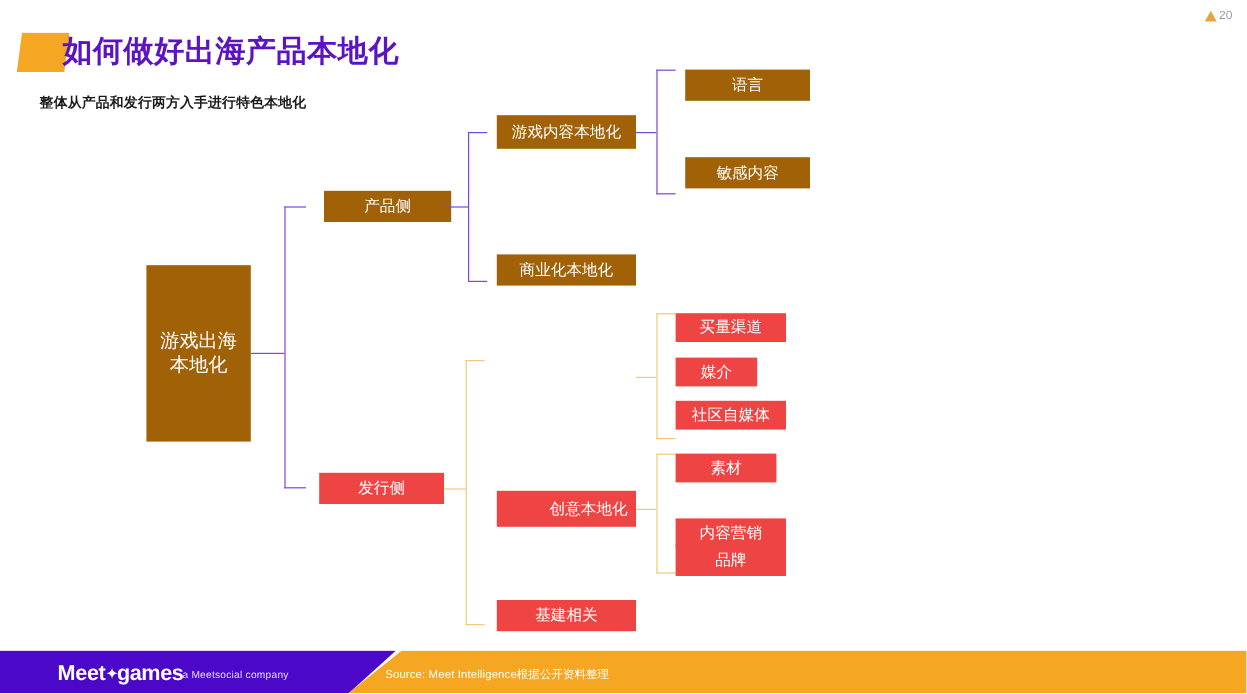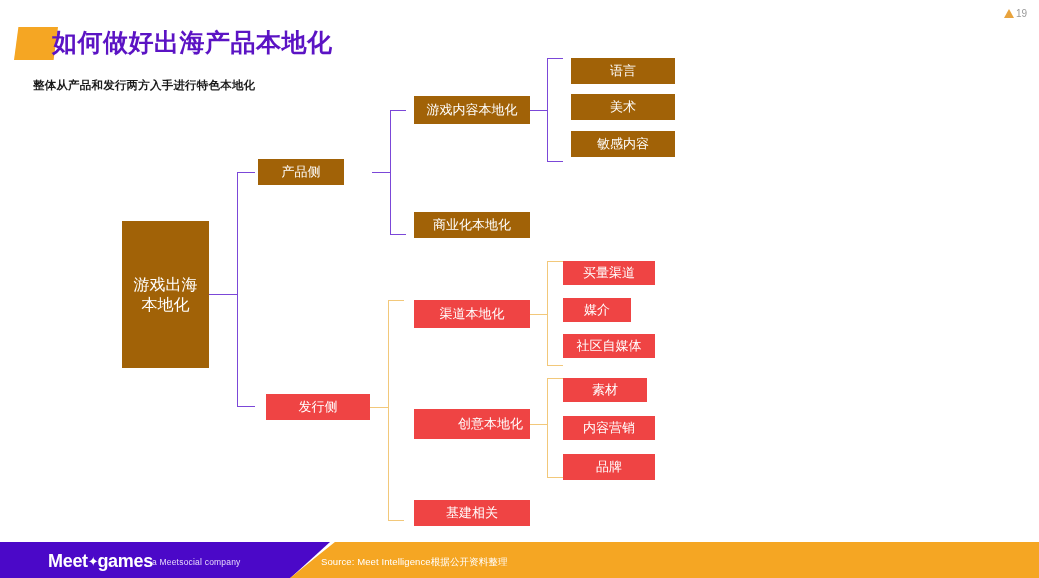--- a/index.html
+++ b/index.html
@@ -104,68 +104,66 @@
 </head>
 <body>
 
 <div id="slide">
 
   <div class="hdr-accent"></div>
   <div class="hdr-title">如何做好出海产品本地化</div>
   <div class="hdr-sub">整体从产品和发行两方入手进行特色本地化</div>
   <div class="page-num">
     <span class="page-mark"></span>
-    <span>19</span>
+    <span>20</span>
   </div>
 
   <div id="diagram">
 
     <div class="node purple root" style="left:122px; top:221px; width:87px; height:147px;">游戏出海
 本地化</div>
 
     <div class="stub purple" style="left:209px; top:294px; width:28px;"></div>
     <div class="brace purple" style="left:237px; top:172px; width:18px; height:235px;"></div>
 
-    <div class="node purple" style="left:258px; top:159px; width:86px; height:26px;">产品侧</div>
+    <div class="node purple" style="left:270px; top:159px; width:106px; height:26px;">产品侧</div>
 
     <div class="stub purple" style="left:372px; top:172px; width:18px;"></div>
     <div class="brace purple" style="left:390px; top:110px; width:16px; height:125px;"></div>
 
     <div class="node purple" style="left:414px; top:96px; width:116px; height:28px;">游戏内容本地化</div>
 
     <div class="stub purple" style="left:530px; top:110px; width:17px;"></div>
     <div class="brace purple" style="left:547px; top:58px; width:16px; height:104px;"></div>
 
     <div class="node purple" style="left:571px; top:58px; width:104px; height:26px;">语言</div>
-    <div class="node purple" style="left:571px; top:94px; width:104px; height:26px;">美术</div>
     <div class="node purple" style="left:571px; top:131px; width:104px; height:26px;">敏感内容</div>
 
     <div class="node orange" style="left:266px; top:394px; width:104px; height:26px;">发行侧</div>
 
     <div class="node purple" style="left:414px; top:212px; width:116px; height:26px;">商业化本地化</div>
 
     <div class="stub orange" style="left:370px; top:407px; width:18px;"></div>
     <div class="brace orange" style="left:388px; top:300px; width:16px; height:221px;"></div>
 
-    <div class="node orange" style="left:414px; top:300px; width:116px; height:28px;">渠道本地化</div>
 
     <div class="stub orange" style="left:530px; top:314px; width:17px;"></div>
     <div class="brace orange" style="left:547px; top:261px; width:16px; height:105px;"></div>
 
     <div class="node orange" style="left:563px; top:261px; width:92px; height:24px;">买量渠道</div>
     <div class="node orange" style="left:563px; top:298px; width:68px; height:24px;">媒介</div>
     <div class="node orange" style="left:563px; top:334px; width:92px; height:24px;">社区自媒体</div>
 
     <div class="node orange" style="left:414px; top:409px; width:116px; height:30px;padding-left:37px;">创意本地化</div>
 
     <div class="stub orange" style="left:530px; top:424px; width:17px;"></div>
     <div class="brace orange" style="left:547px; top:378px; width:16px; height:100px;"></div>
 
     <div class="node orange" style="left:563px; top:378px; width:84px; height:24px;">素材</div>
-    <div class="node orange" style="left:563px; top:416px; width:92px; height:24px;">内容营销</div>
+    <div class="node orange" style="left:563px; top:432px; width:92px; height:24px;">内容营销</div>
     <div class="node orange" style="left:563px; top:454px; width:92px; height:26px;">品牌</div>
 
     <div class="node orange" style="left:414px; top:500px; width:116px; height:26px;">基建相关</div>
 
   </div>
 
   <div class="footer">
     <div class="footer-purple"></div>
     <div class="footer-orange"></div>
     <div class="logo">

